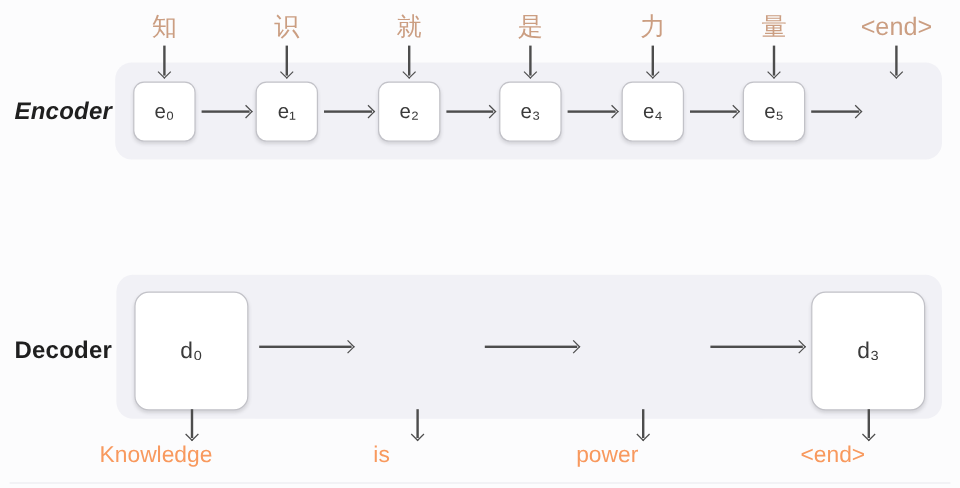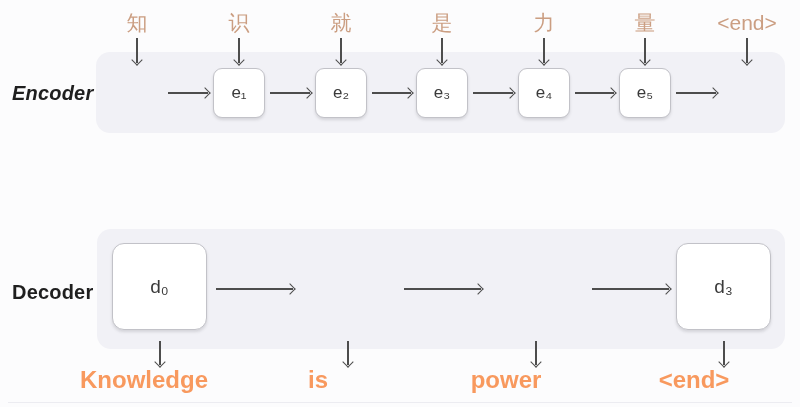--- a/index.html
+++ b/index.html
@@ -14,25 +14,25 @@
 
   .side-label { position:absolute; left:12px; width:90px; font-size:20px; font-weight:bold;
                 color:var(--label-text,#1f1f1f); letter-spacing:.2px; }
   .side-label.enc { top:82px;font-style:italic; }
   .side-label.dec { top:281px; }
 
   .cell { position:absolute; background:var(--cell-bg,#fff); border:1px solid var(--cell-border,#c2c2c8);
           display:flex; align-items:center; justify-content:center;
           color:var(--cell-text,#3a3a3a); box-shadow:0 2px 3px rgba(60,60,70,.16); }
   .cell.enc { width:52px; height:50px; top:68px; border-radius:9px; font-size:17px; }
-  .cell.dec { width:95px; height:87px; top:243px; border-radius:12px; font-size:19px; }
+  .cell.dec { width:95px; height:99px; top:243px; border-radius:12px; font-size:19px; }
 
   .token { position:absolute; width:100px; text-align:center; }
   .token.in  { top:9px;  height:28px; line-height:28px; font-size:21px; color:var(--input-token,#cb9e82); }
-  .token.out { top:368px; height:24px; line-height:24px; font-size:24px; font-weight:bold; color:var(--output-token,#f8995e); }
+  .token.out { top:368px; height:24px; line-height:24px; font-size:19px; font-weight:normal; color:var(--output-token,#f8995e); }
 
   
   .ar-d { position:absolute; width:1.5px; background:var(--arrow,#4d4d4d); }
   .ar-d::after { content:''; position:absolute; left:50%; bottom:-1px; width:7px; height:7px;
                  border-right:1.6px solid var(--arrow,#4d4d4d); border-bottom:1.6px solid var(--arrow,#4d4d4d);
                  transform:translateX(-50%) rotate(45deg); }
   .ar-r { position:absolute; height:1.5px; background:var(--arrow,#4d4d4d); }
   .ar-r::after { content:''; position:absolute; right:-1px; top:50%; width:7px; height:7px;
                  border-right:1.6px solid var(--arrow,#4d4d4d); border-top:1.6px solid var(--arrow,#4d4d4d);
                  transform:translateY(-50%) rotate(45deg); }
@@ -60,20 +60,21 @@
   <div class="token in" style="left:697px">&lt;end&gt;</div>
 
   <div class="ar-d" style="left:136px;top:38px;height:25px"></div>
   <div class="ar-d" style="left:238px;top:38px;height:25px"></div>
   <div class="ar-d" style="left:340px;top:38px;height:25px"></div>
   <div class="ar-d" style="left:441px;top:38px;height:25px"></div>
   <div class="ar-d" style="left:543px;top:38px;height:25px"></div>
   <div class="ar-d" style="left:644px;top:38px;height:25px"></div>
   <div class="ar-d" style="left:746px;top:38px;height:25px"></div>
 
+  <div class="cell enc" style="left:111px">e₀</div>
   <div class="cell enc" style="left:315px">e₂</div>
   <div class="cell enc" style="left:213px">e₁</div>
   <div class="cell enc" style="left:416px">e₃</div>
   <div class="cell enc" style="left:518px">e₄</div>
   <div class="cell enc" style="left:619px">e₅</div>
 
   <div class="ar-r" style="left:168px;top:92px;width:40px"></div>
   <div class="ar-r" style="left:270px;top:92px;width:40px"></div>
   <div class="ar-r" style="left:372px;top:92px;width:39px"></div>
   <div class="ar-r" style="left:473px;top:92px;width:40px"></div>

